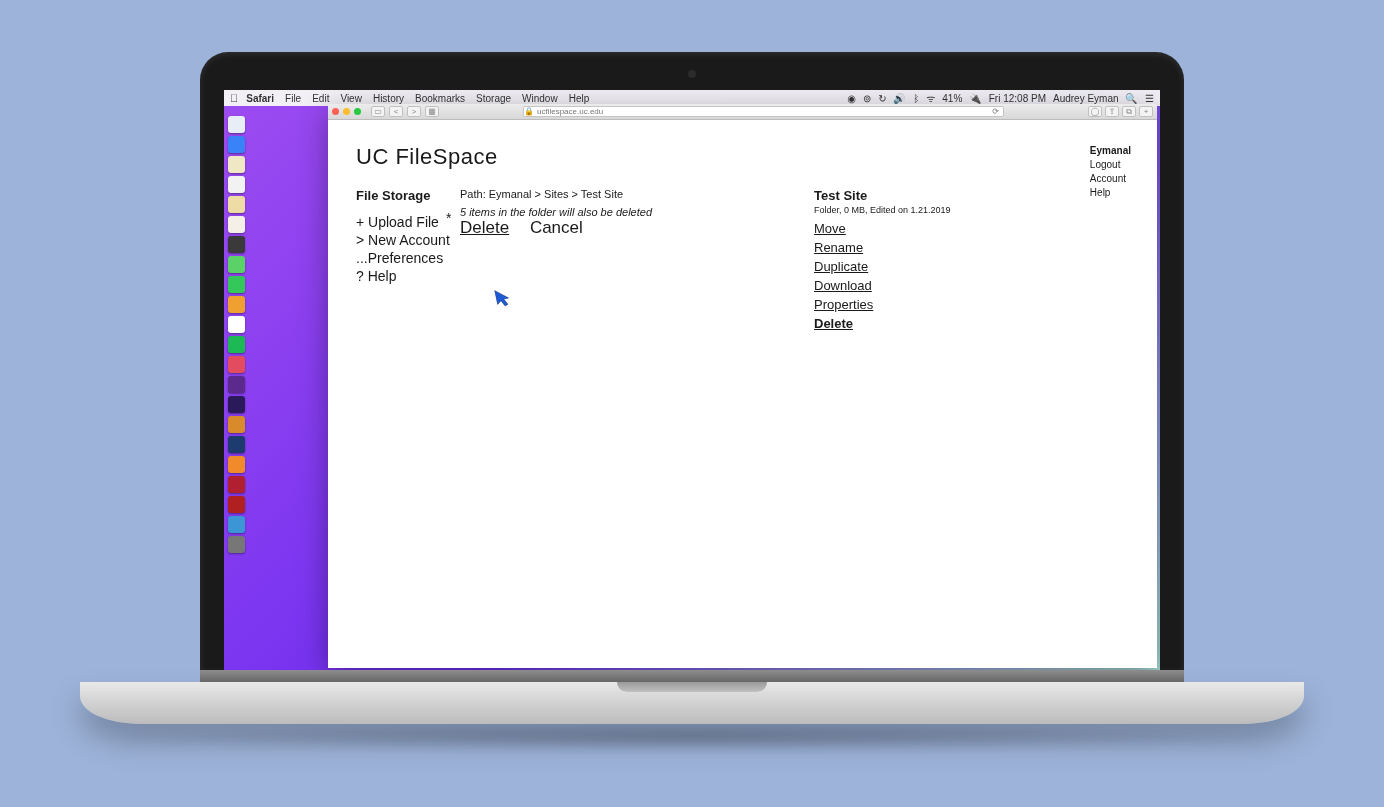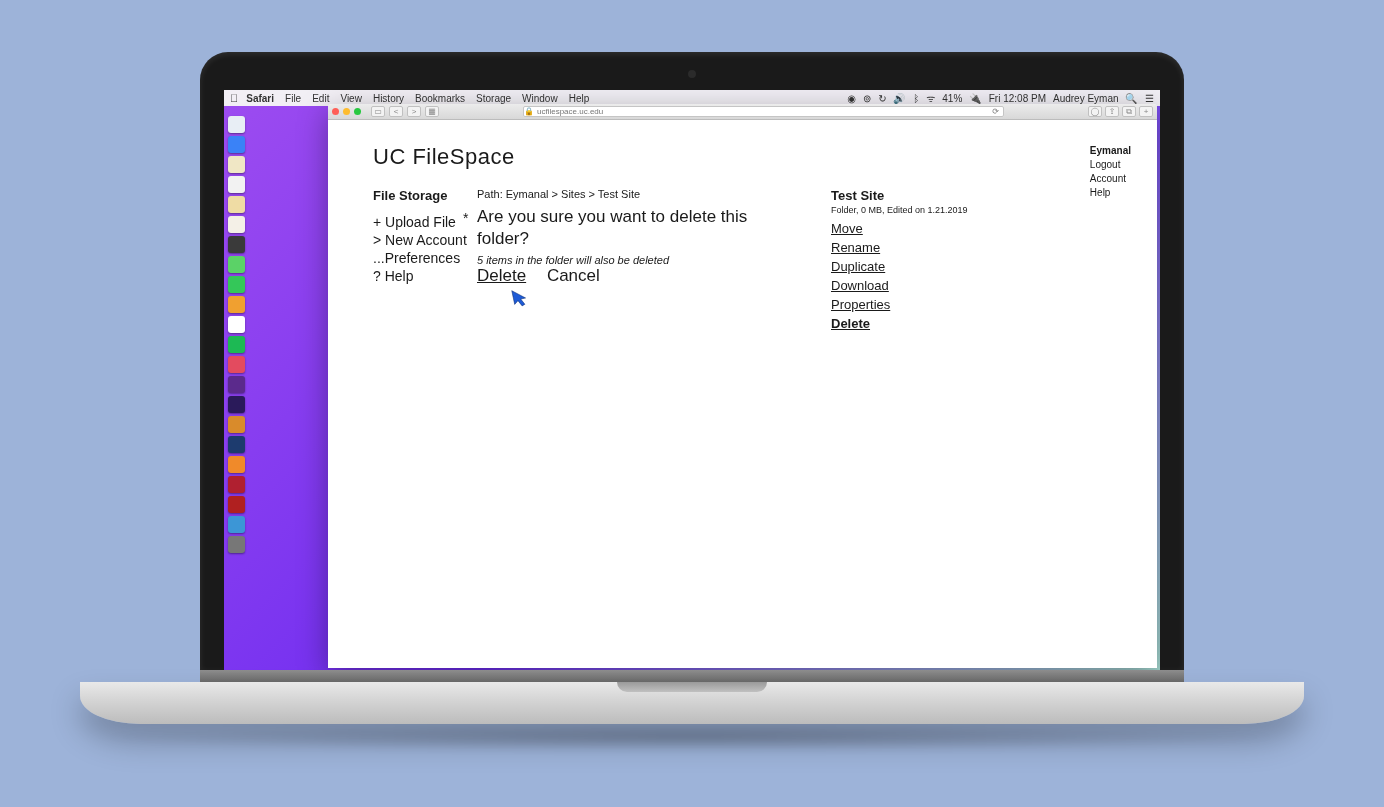--- a/index.html
+++ b/index.html
@@ -83,21 +83,21 @@
   }
   .traffic { display:flex; gap:4px; margin-right:6px;}
   .tl { width:7px; height:7px; border-radius:50%; }
   .tl.r{background:#ff5f57;} .tl.y{background:#febc2e;} .tl.g{background:#28c840;}
   .navbtn { width:14px; height:11px; background:#f3f3f3; border:1px solid #c0c0c0; border-radius:2px; display:flex;align-items:center;justify-content:center; font-size:8px; color:#888;}
   .addr { flex:1; height:11px; background:#fff; border:1px solid #c5c5c5; border-radius:2px; margin:0 80px; display:flex;align-items:center;justify-content:center; font-size:8px; color:#777;}
   .rnav { display:flex; gap:3px; }
   .rnav .navbtn { width:14px; }
 
   .page {
-    padding: 24px 45px;
+    padding: 24px 28px;
     color:#1a1a1a;
     font-size: 12px;
     position: relative;
     height: calc(100% - 16px);
   }
   .site-title { font-size: 22px; font-weight:400; letter-spacing:0.5px; }
   .usernav {
     position:absolute; right: 26px; top: 24px;
     font-size: 10px; line-height:14px;
   }
@@ -259,21 +259,20 @@
               <h3>File Storage</h3>
               <div class="sitem"><span>+ </span><span>Upload File</span></div>
               <div class="sitem"><span>&gt; </span><span>New Account</span></div>
               <div class="sitem"><span>...</span><span>Preferences</span></div>
               <div class="sitem"><span>? </span><span>Help</span></div>
             </div>
 
             <div class="col-main">
               <div class="crumb">Path: Eymanal &gt; Sites &gt; Test Site</div>
               <span class="star">*</span>
-              <div class="q">Are you sure you want to delete this folder?</div>
               <div class="hint">5 items in the folder will also be deleted</div>
               <div class="actions">
                 <span class="del">Delete</span>
                 <span>Cancel</span>
               </div>
               <div class="cursor">
                 <svg width="16" height="20" viewBox="0 0 16 20">
                     <path d="M1 1 L1 15 L5 12 L8 18 L11 17 L8 11 L13 11 Z" fill="#1e5bd6" stroke="#0a2a70" stroke-width="0.5"></path>
                   </svg>
               </div>

